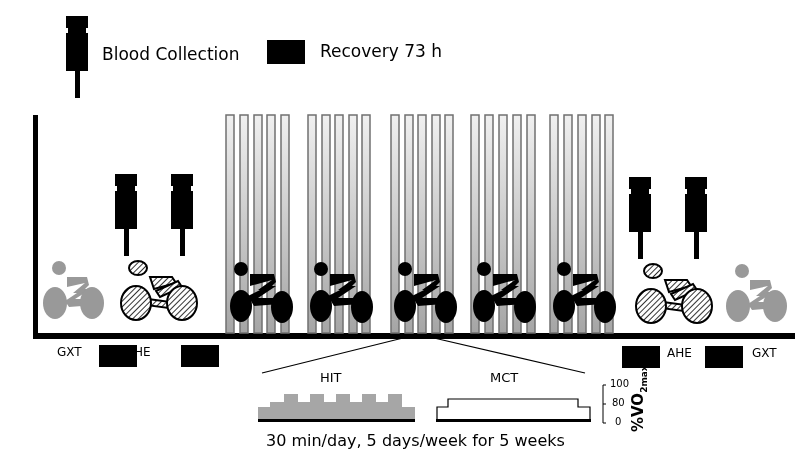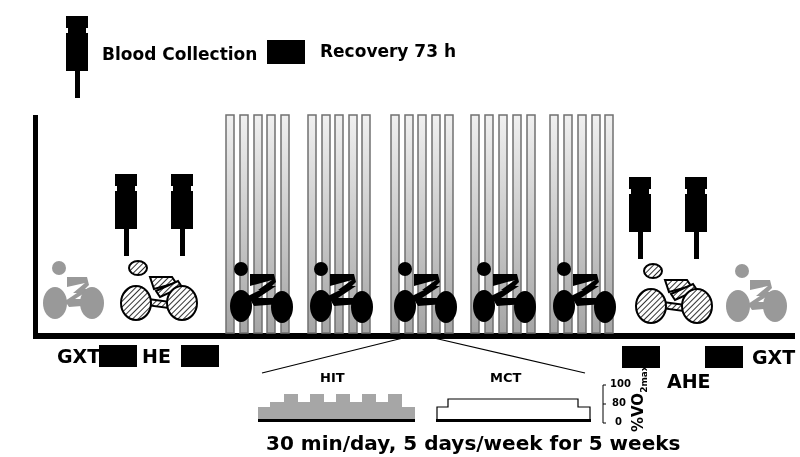--- a/index.html
+++ b/index.html
@@ -1,22 +1,22 @@
 <!DOCTYPE html>
 <html><head>
 <meta charset="utf-8">
 <style>
   html, body { margin: 0; padding: 0; background: #ffffff; }
   body { width: 800px; height: 457px; position: relative; overflow: hidden;
          font-family: "DejaVu Sans", "Liberation Sans", sans-serif; }
-  .lbl { position: absolute; font-weight: bold; color: #000; white-space: nowrap; }
+  .lbl { position: absolute; font-weight: normal; color: #000; white-space: nowrap; }
   .legend-lbl { font-size: 17px; }
-  .seq-lbl { font-size: 19px; }
+  .seq-lbl { font-size: 12px; }
   .prot-lbl { font-size: 13px; }
-  .footer-lbl { font-size: 20px; }
+  .footer-lbl { font-size: 16px; }
   .tick-lbl { font-size: 10px; }
   .recovery-box { position: absolute; background: #000; }
   svg.canvas { position: absolute; left: 0; top: 0; }
   .ylab { position: absolute; font-weight: bold; font-size: 15px; transform-origin: left top; transform: rotate(-90deg); white-space: nowrap; }
   .ylab sub { font-size: 9px; }
 </style>
 </head>
 <body>
 
 <svg class="canvas" width="800" height="457" viewBox="0 0 800 457">
@@ -123,25 +123,25 @@
     <line x1="603" y1="404" x2="606" y2="404"></line>
     <line x1="603" y1="423" x2="606" y2="423"></line>
   </g>
 </svg>
 
 <div class="lbl legend-lbl" style="left:102px;top:44px;">Blood Collection</div>
 <div class="lbl legend-lbl" style="left:320px;top:41px;">Recovery 73 h</div>
 
 <div class="lbl seq-lbl" style="left:57px;top:345px;">GXT</div>
 <div class="recovery-box" style="left:99px;top:345px;width:38px;height:22px;"></div>
-<div class="lbl seq-lbl" style="left:142px;top:345px;">HE</div>
+<div class="lbl seq-lbl" style="left:134px;top:345px;">HE</div>
 <div class="recovery-box" style="left:181px;top:345px;width:38px;height:22px;"></div>
 
 <div class="recovery-box" style="left:622px;top:346px;width:38px;height:22px;"></div>
-<div class="lbl seq-lbl" style="left:667px;top:346px;margin-top:24px;">AHE</div>
+<div class="lbl seq-lbl" style="left:667px;top:346px;">AHE</div>
 <div class="recovery-box" style="left:705px;top:346px;width:38px;height:22px;"></div>
 <div class="lbl seq-lbl" style="left:752px;top:346px;">GXT</div>
 
 <div class="lbl prot-lbl" style="left:320px;top:370px;">HIT</div>
 <div class="lbl prot-lbl" style="left:490px;top:370px;">MCT</div>
 
 <div class="lbl tick-lbl" style="left:610px;top:378px;">100</div>
 <div class="lbl tick-lbl" style="left:612px;top:397px;">80</div>
 <div class="lbl tick-lbl" style="left:615px;top:416px;">0</div>
 

